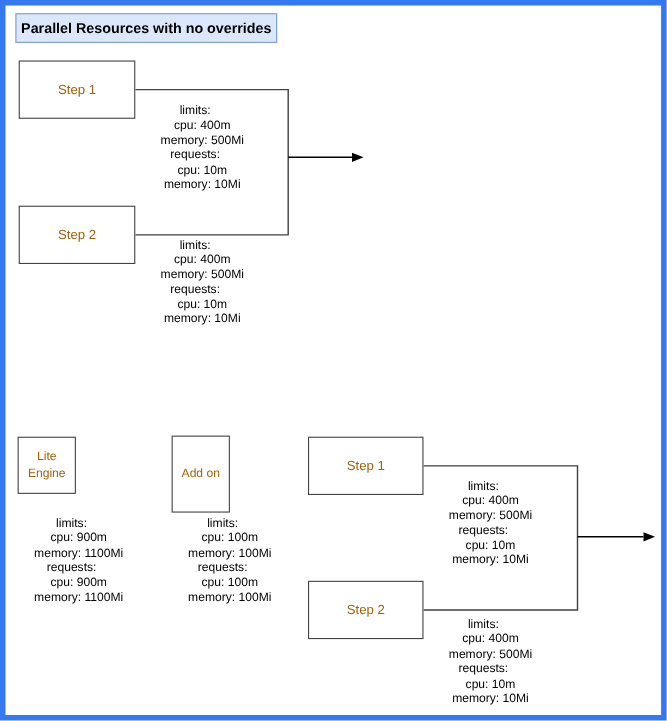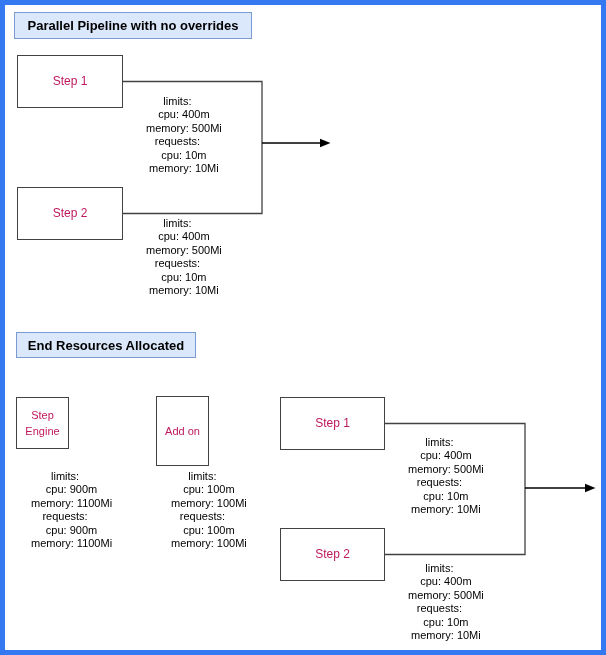--- a/index.html
+++ b/index.html
@@ -24,21 +24,21 @@
     display: flex; align-items: center; justify-content: center;
     font-weight: bold; font-size: 13px; color: #000;
     box-sizing: border-box;
     white-space: nowrap;
   }
   .node {
     position: absolute;
     background: #ffffff;
     border: 1px solid #424242;
     display: flex; flex-direction: column; align-items: center; justify-content: center;
-    font-size: 12px; color: #be185d;
+    font-size: 12px; color: #a16207;
     box-sizing: border-box;
     text-align: center;
     line-height: 15px;
   }
   .node.small { font-size: 11px; line-height: 16px; }
   .res {
     position: absolute;
     font-size: 11px; line-height: 13.4px;
     color: #000; white-space: nowrap; text-align: center;
   }
@@ -61,21 +61,21 @@
 
     <path d="M385 423.5 H525 V554.5 H385" fill="none" stroke="#424242" stroke-width="1.3"></path>
 
     <g>
       <path d="M525 488 H585" fill="none" stroke="#000000" stroke-width="1.3"></path>
       <polygon points="585,483.8 595.5,488 585,492.2" fill="#000000"></polygon>
     </g>
   </svg>
 
   <div class="title-box" style="left:9px; top:7px; width:238px; height:27px;">
-    <span>Parallel Pipeline with no overrides</span>
+    <span>Parallel Resources with no overrides</span>
   </div>
 
   <div class="node" style="left:12px; top:50px; width:106px; height:53px;">
     <span>Step 1</span>
   </div>
 
   <div class="node" style="left:12px; top:182px; width:106px; height:53px;">
     <span>Step 2</span>
   </div>
 
@@ -90,26 +90,23 @@
 
   <div class="res" style="left:128px; top:212px;">
     <div>limits:</div>
     <div class="indent">cpu: 400m</div>
     <div class="indent">memory: 500Mi</div>
     <div>requests:</div>
     <div class="indent">cpu: 10m</div>
     <div class="indent">memory: 10Mi</div>
   </div>
 
-  <div class="title-box" style="left:11px; top:327px; width:180px; height:26px;">
-    <span>End Resources Allocated</span>
-  </div>
 
   <div class="node small" style="left:11px; top:392px; width:53px; height:52px;">
-    <div>Step</div>
+    <div>Lite</div>
     <div>Engine</div>
   </div>
 
   <div class="node small" style="left:151px; top:391px; width:53px; height:70px;">
     <span>Add on</span>
   </div>
 
   <div class="node" style="left:275px; top:392px; width:105px; height:53px;">
     <span>Step 1</span>
   </div>

